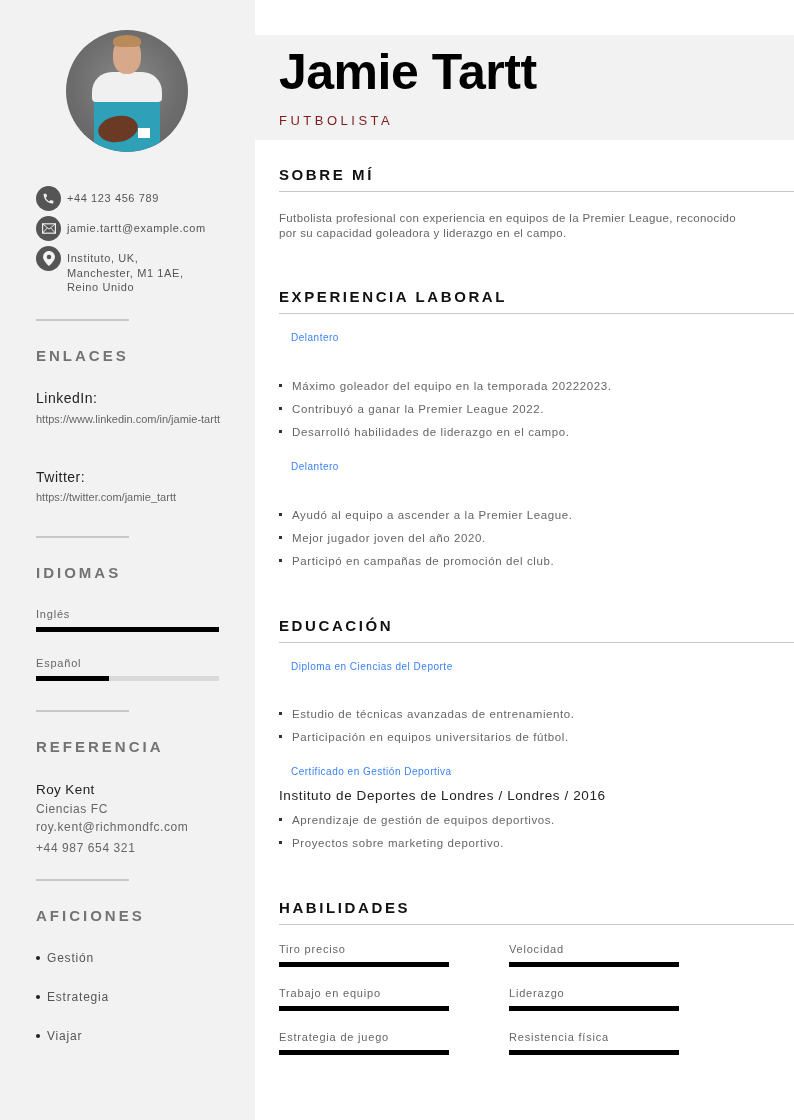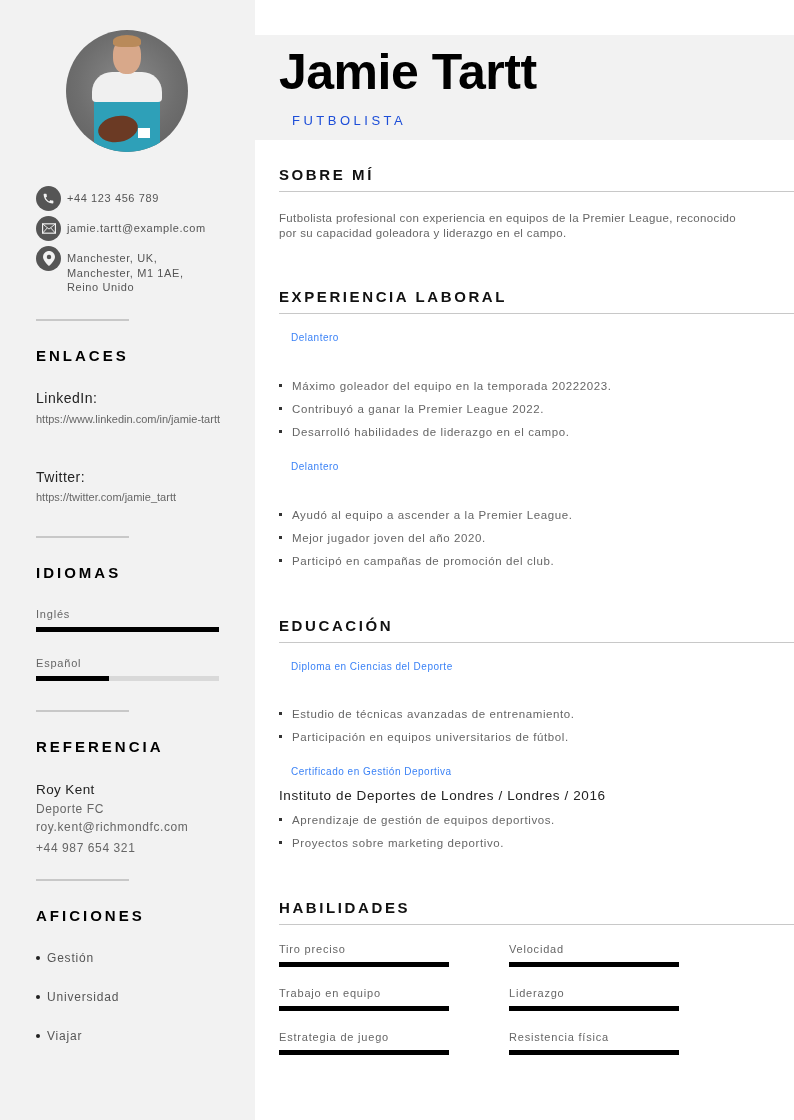--- a/index.html
+++ b/index.html
@@ -16,38 +16,38 @@
   .photo .jersey-top { position: absolute; left: 26px; top: 42px; width: 70px; height: 30px; border-radius: 20px 20px 4px 4px; background: #f0f0f0; }
   .photo .jersey-bottom { position: absolute; left: 28px; top: 70px; width: 66px; height: 60px; background: #2ea0b8; }
   .photo .ball { position: absolute; left: 32px; top: 86px; width: 40px; height: 26px; border-radius: 50%; background: #6b3a24; transform: rotate(-10deg); }
   .photo .band { position: absolute; left: 72px; top: 98px; width: 12px; height: 10px; background: #fff; }
 
   .contact { position: absolute; left: 36px; font-size: 11px; color: #555; letter-spacing: 0.6px; line-height: 14.5px; }
   .contact .ico { position: absolute; left: 0; top: 0; width: 25px; height: 25px; border-radius: 50%; background: #555; display: flex; align-items: center; justify-content: center; }
   .contact .txt { position: absolute; left: 31px; top: 5px; width: 190px; }
 
   .divider { position: absolute; left: 36px; width: 93px; height: 2px; background: #c8c8c8; }
-  .side-h { position: absolute; left: 36px; font-size: 15px; font-weight: bold; letter-spacing: 3px; color: #000000; }
+  .side-h { position: absolute; left: 36px; font-size: 15px; font-weight: bold; letter-spacing: 3px; color: #737373; }
 
   .link-label { position: absolute; left: 36px; font-size: 14px; color: #222; letter-spacing: 0.5px; }
   .link-url { position: absolute; left: 36px; width: 195px; font-size: 11px; color: #666; line-height: 15px; word-break: break-all; }
 
   .lang-label { position: absolute; left: 36px; font-size: 11px; color: #666; letter-spacing: 0.8px; }
   .lang-bar { position: absolute; left: 36px; width: 183px; height: 5px; background: #d9d9d9; }
   .lang-bar .fill { height: 100%; background: #000; }
 
   .ref-name { position: absolute; left: 36px; font-size: 13.5px; color: #222; letter-spacing: 0.4px; }
   .ref-line { position: absolute; left: 36px; font-size: 12px; color: #666; letter-spacing: 0.6px; }
 
   .hobby { position: absolute; left: 36px; font-size: 12px; color: #555; letter-spacing: 0.8px; }
   .hobby .dot { display: inline-block; width: 4px; height: 4px; border-radius: 50%; background: #222; margin-right: 7px; vertical-align: middle; position: relative; top: -1px; }
 
   .header-band { position: absolute; left: 0; top: 35px; width: 539px; height: 105px; background: #f2f2f2; }
   .name { position: absolute; left: 24px; top: 42px; font-size: 50px; font-weight: bold; color: #000; letter-spacing: -0.5px; line-height: 60px; }
-  .role { position: absolute; left: 37px; top: 113px; font-size: 13px; letter-spacing: 3.5px; color: #1d4ed8; }
+  .role { position: absolute; left: 24px; top: 113px; font-size: 13px; letter-spacing: 3.5px; color: #7f1d1d; }
 
   .main-h { position: absolute; left: 24px; font-size: 15px; font-weight: bold; letter-spacing: 2.6px; color: #111; }
   .main-rule { position: absolute; left: 24px; width: 515px; height: 1px; background: #c8c8c8; }
   .about { position: absolute; left: 24px; top: 211px; width: 470px; font-size: 11.5px; color: #666; line-height: 15px; letter-spacing: 0.35px; }
 
   .job-title { position: absolute; left: 36px; font-size: 10px; color: #3b82f6; letter-spacing: 0.5px; }
   .job-sub { position: absolute; left: 24px; font-size: 13.5px; color: #222; letter-spacing: 0.6px; }
   .bullet { position: absolute; left: 24px; font-size: 11.5px; color: #666; letter-spacing: 0.6px; }
   .bullet .sq { display: inline-block; width: 3px; height: 3px; background: #333; margin-right: 10px; vertical-align: middle; position: relative; top: -1px; }
 
@@ -86,21 +86,21 @@
     <span class="txt">jamie.tartt@example.com</span>
   </div>
 
   <div class="contact" style="top:246px;">
     <span class="ico">
       <svg width="12" height="15" viewBox="0 0 24 30">
           <path fill="#f2f2f2" d="M12 0C5.4 0 0 5.4 0 12c0 8 12 18 12 18s12-10 12-18C24 5.4 18.6 0 12 0zm0 16.5a4.5 4.5 0 1 1 0-9 4.5 4.5 0 0 1 0 9z"></path>
         </svg>
     </span>
     <span class="txt">
-      <span style="display:block">Manchester, UK,</span>
+      <span style="display:block">Instituto, UK,</span>
       <span style="display:block">Manchester, M1 1AE,</span>
       <span style="display:block">Reino Unido</span>
     </span>
   </div>
 
   <div class="divider" style="top:319px;"></div>
   <div class="side-h" style="top:347px;">ENLACES</div>
   <div class="link-label" style="top:390px;">LinkedIn:</div>
   <div class="link-url" style="top:412px;">https://www.linkedin.com/in/jamie-tartt</div>
   <div class="link-label" style="top:469px;">Twitter:</div>
@@ -113,28 +113,28 @@
       <div class="fill" style="width:100%"></div>
     </div>
   <div class="lang-label" style="top:657px;">Español</div>
   <div class="lang-bar" style="top:676px;">
       <div class="fill" style="width:40%"></div>
     </div>
 
   <div class="divider" style="top:710px;"></div>
   <div class="side-h" style="top:738px;">REFERENCIA</div>
   <div class="ref-name" style="top:782px;">Roy Kent</div>
-  <div class="ref-line" style="top:802px;">Deporte FC</div>
+  <div class="ref-line" style="top:802px;">Ciencias FC</div>
   <div class="ref-line" style="top:820px;">roy.kent@richmondfc.com</div>
   <div class="ref-line" style="top:841px;">+44 987 654 321</div>
 
   <div class="divider" style="top:879px;"></div>
   <div class="side-h" style="top:907px;">AFICIONES</div>
   <div class="hobby" style="top:951px;"><span class="dot"></span><span>Gestión</span></div>
-  <div class="hobby" style="top:990px;"><span class="dot"></span><span>Universidad</span></div>
+  <div class="hobby" style="top:990px;"><span class="dot"></span><span>Estrategia</span></div>
   <div class="hobby" style="top:1029px;"><span class="dot"></span><span>Viajar</span></div>
 </aside>
 
 <main class="main">
   <div class="header-band"></div>
   <h1 class="name">Jamie Tartt</h1>
   <div class="role">FUTBOLISTA</div>
 
   <div class="main-h" style="top:166px;">SOBRE MÍ</div>
   <div class="main-rule" style="top:191px;"></div>

